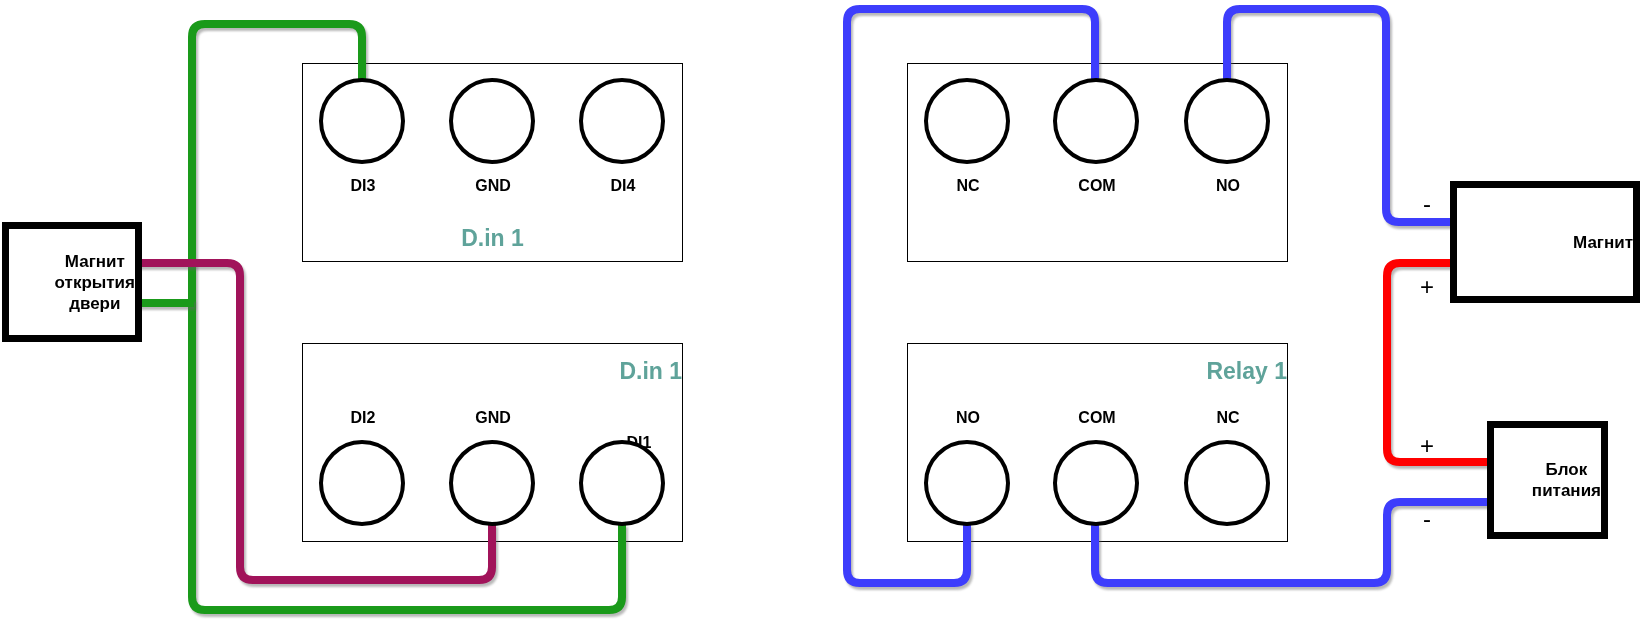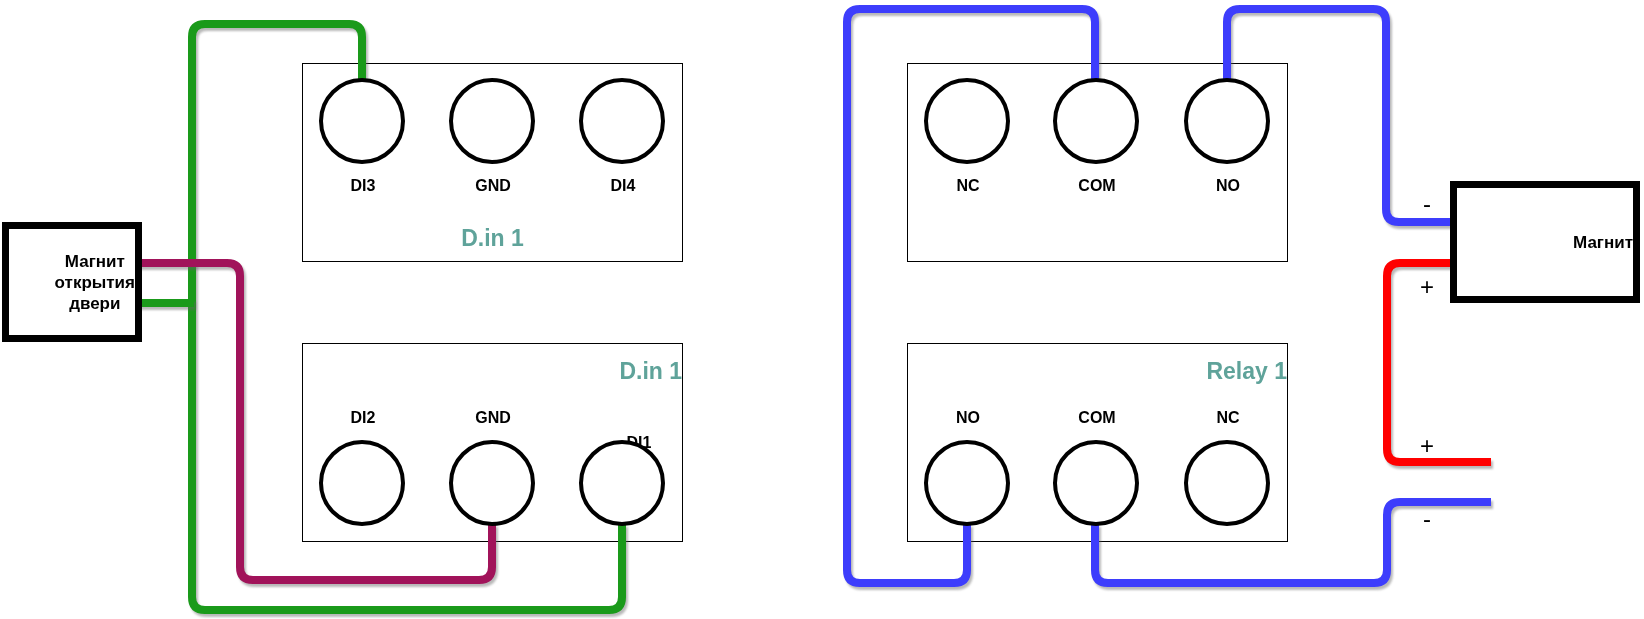--- a/index.html
+++ b/index.html
@@ -104,19 +104,23 @@
   <div class="device" style="left:2px;top:222px;width:140px;height:120px;">
     <span>Магнит
 открытия
 двери</span>
   </div>
 
   <div class="device" style="left:1450px;top:181px;width:190px;height:122px;">
     <span>Магнит</span>
   </div>
 
+  <div class="device" style="left:1487px;top:421px;width:121px;height:118px;">
+    <span>Блок
+питания</span>
+  </div>
 
   <div class="polarity" style="left:1427px;top:204px;">-</div>
   <div class="polarity" style="left:1427px;top:287px;">+</div>
   <div class="polarity" style="left:1427px;top:446px;">+</div>
   <div class="polarity" style="left:1427px;top:519px;">-</div>
 
 </div>
 
 </body></html>

